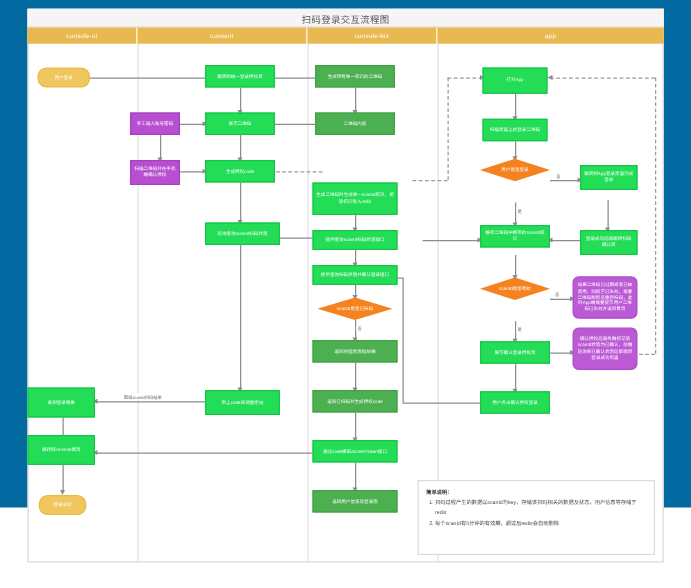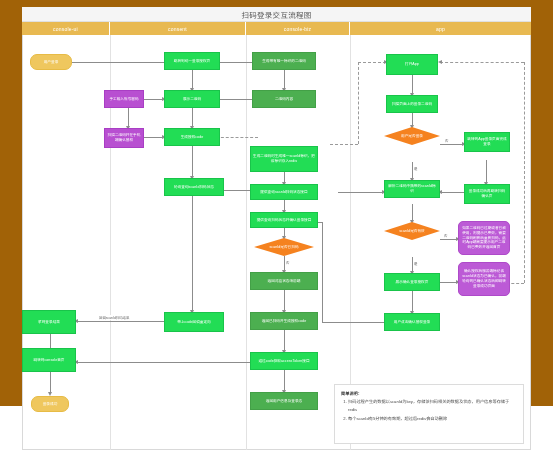--- a/index.html
+++ b/index.html
@@ -6,21 +6,21 @@
   html,body{margin:0;padding:0;}
   body{
     width:553px;height:470px;
     background:#ffffff;
     font-family:"Liberation Sans","DejaVu Sans",sans-serif;
     overflow:hidden;
   }
   #canvas{
     position:relative;
     width:553px;height:406px;
-    background:#a16207;
+    background:#0369a1;
     text-decoration:underline;
   }
   
   .frame{
     position:absolute;left:22px;top:7px;
     width:509px;height:443px;
     border:1px solid #d9d9d9;
     background:#fff;
     box-sizing:border-box;
   }

